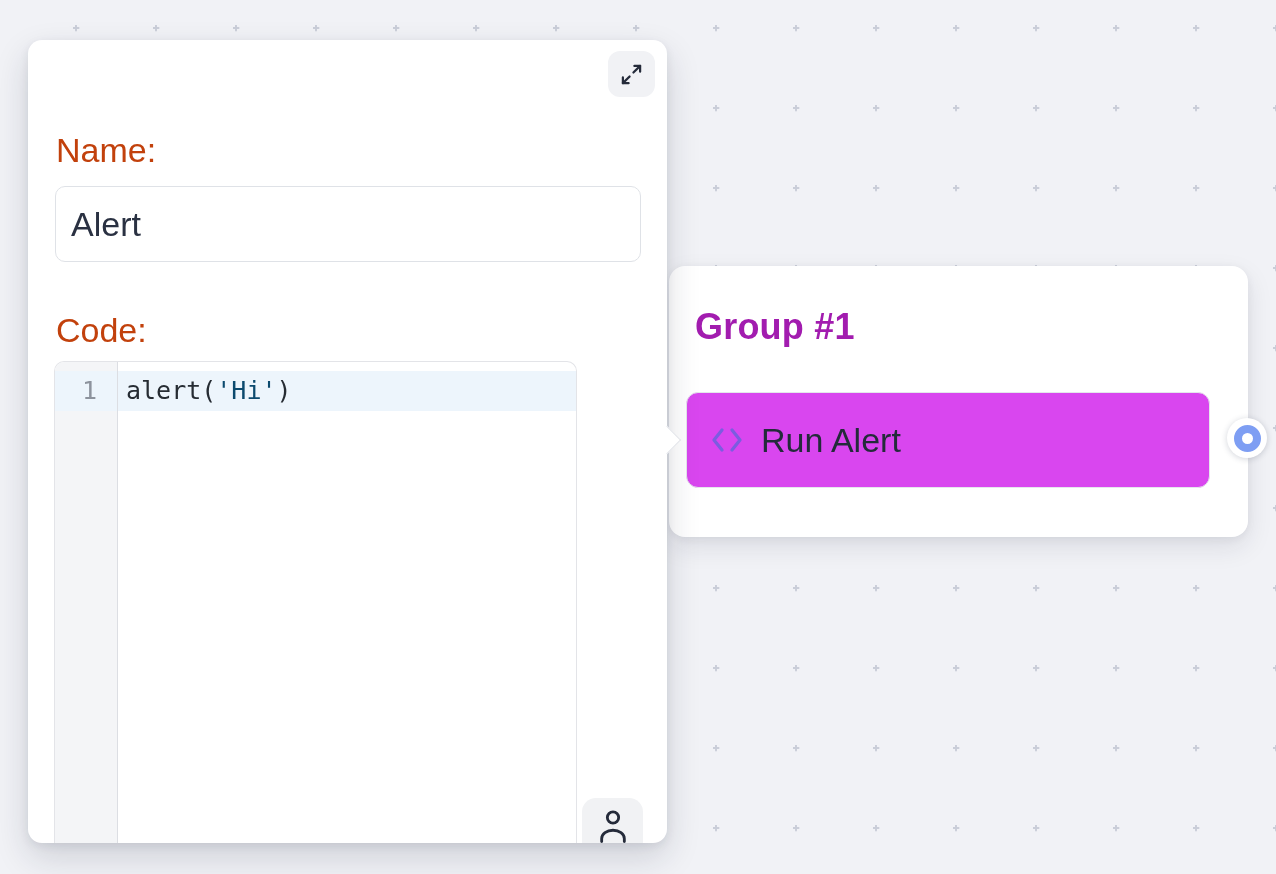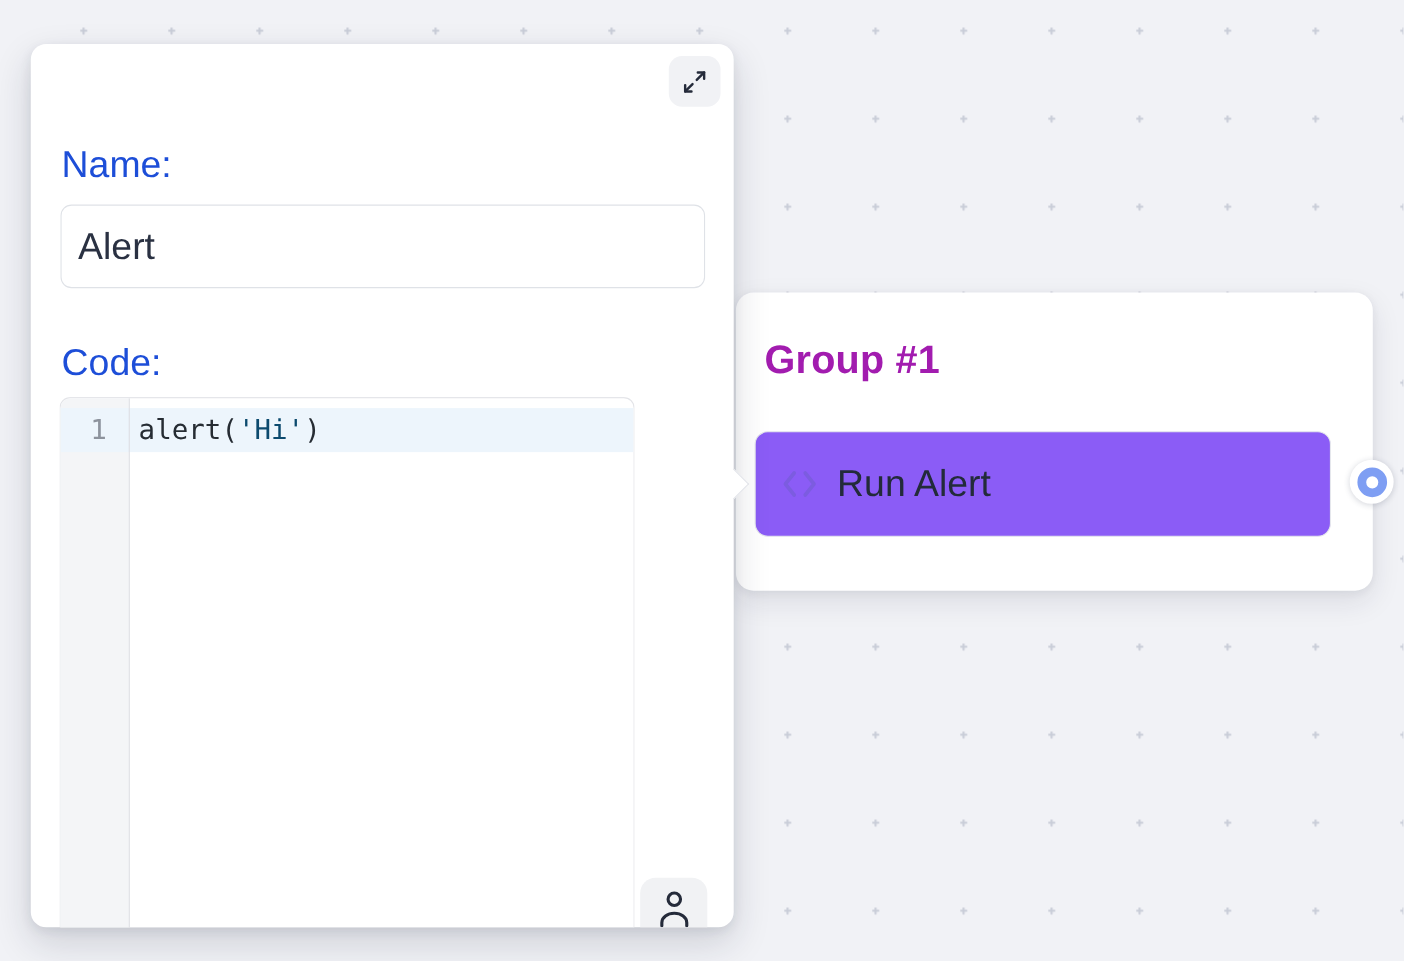--- a/index.html
+++ b/index.html
@@ -9,21 +9,21 @@
   .canvas { position:absolute; inset:0; }
   .dots { position:absolute; left:0; top:0; }
 
   
   .group-card { position:absolute; left:669px; top:266px; width:579px; height:271px;
     background:#ffffff; border-radius:16px;
     box-shadow:0 10px 26px rgba(25,32,56,.10), 0 2px 8px rgba(25,32,56,.06); z-index:1; }
   .group-title { position:absolute; left:26px; top:40px; font-size:36px; font-weight:700;
     color:#a21caf; letter-spacing:.2px; }
   .flow-node { position:absolute; left:17px; top:126px; width:524px; height:96px;
-    background:#8b5cf6; border:1px solid #e5e7ec; border-radius:12px;
+    background:#d946ef; border:1px solid #e5e7ec; border-radius:12px;
     display:flex; align-items:center; padding-left:23px; gap:17px; cursor:pointer; }
   .node-label { font-size:34px; color:#232b3a; }
 
   
   .handle-halo { position:absolute; left:1227px; top:418px; width:40px; height:40px;
     border-radius:50%; background:#ffffff; box-shadow:0 1px 6px rgba(30,40,70,.20);
     display:flex; align-items:center; justify-content:center; z-index:4; cursor:crosshair; }
   .handle-ring { width:27px; height:27px; border-radius:50%; border:8px solid #7e9ef3; background:#ffffff; }
 
   
@@ -32,21 +32,21 @@
     box-shadow:0 14px 34px rgba(25,32,56,.16), 0 3px 10px rgba(25,32,56,.08); z-index:2; }
   .panel-arrow { position:absolute; left:657px; top:430px; width:20px; height:20px;
     background:#ffffff; border-top:1.5px solid #e2e4e9; border-right:1.5px solid #e2e4e9;
     transform:rotate(45deg); z-index:3; }
 
   .icon-btn { position:absolute; border:none; background:#f1f2f5; border-radius:12px;
     display:flex; align-items:center; justify-content:center; cursor:pointer; }
   .expand-btn { left:580px; top:11px; width:47px; height:46px; }
   .user-btn { left:554px; top:758px; width:61px; height:61px; border-radius:14px; background:#f1f2f4; }
 
-  .field-label { position:absolute; left:28px; font-size:34px; color:#1d4ed8; line-height:44px; }
+  .field-label { position:absolute; left:28px; font-size:34px; color:#c2410c; line-height:44px; }
   .name-label { top:88px; }
   .code-label { top:268px; }
 
   .name-input { position:absolute; left:27px; top:146px; width:586px; height:76px;
     border:1.5px solid #dfe2e7; border-radius:10px; background:#fff;
     padding-left:15px; font-size:34px; color:#2a3142;
     font-family:"Liberation Sans","DejaVu Sans",sans-serif; outline:none; }
 
   
   .code-editor { position:absolute; left:26px; top:321px; width:523px; height:490px;

